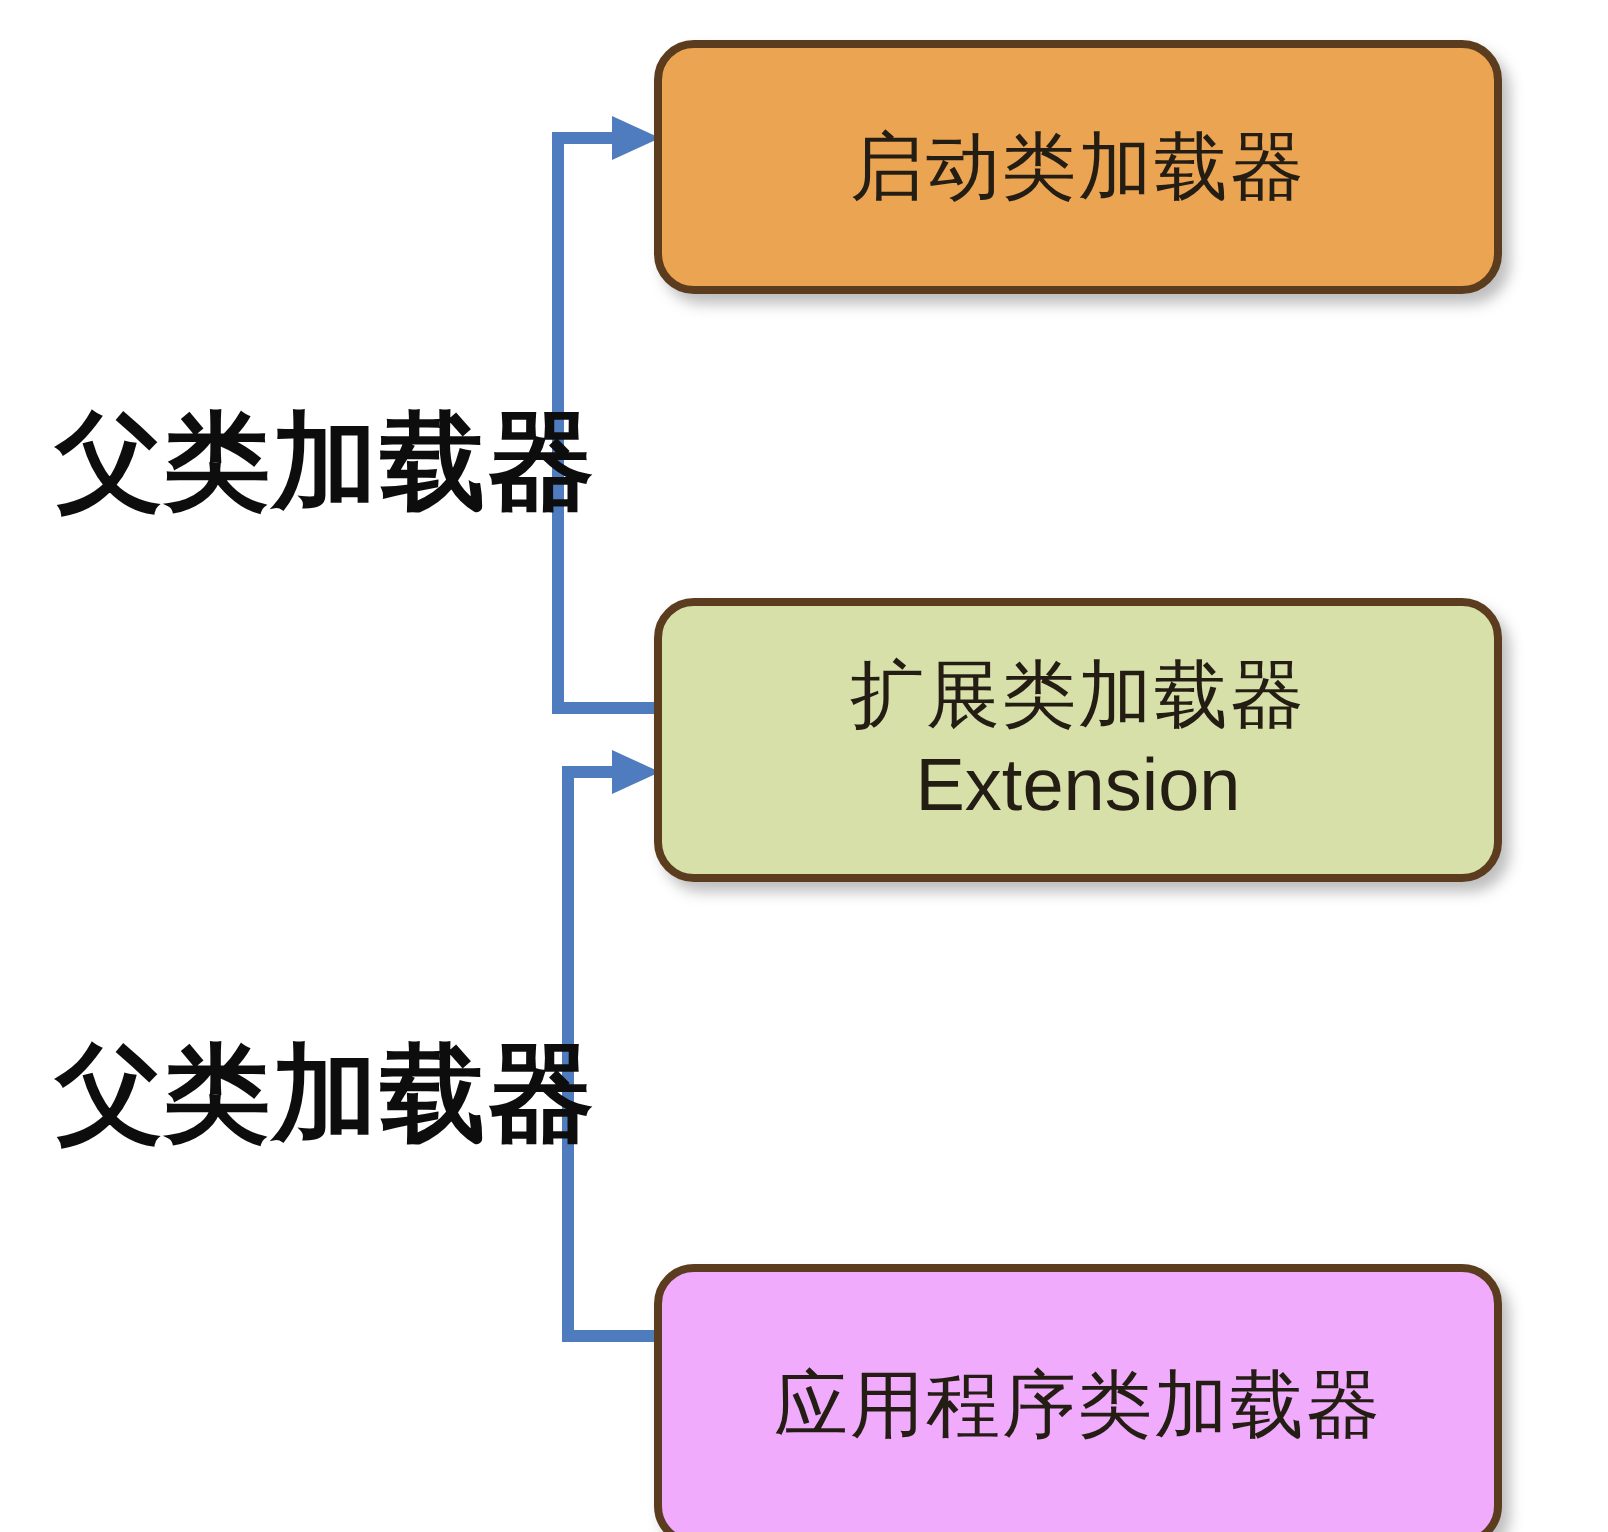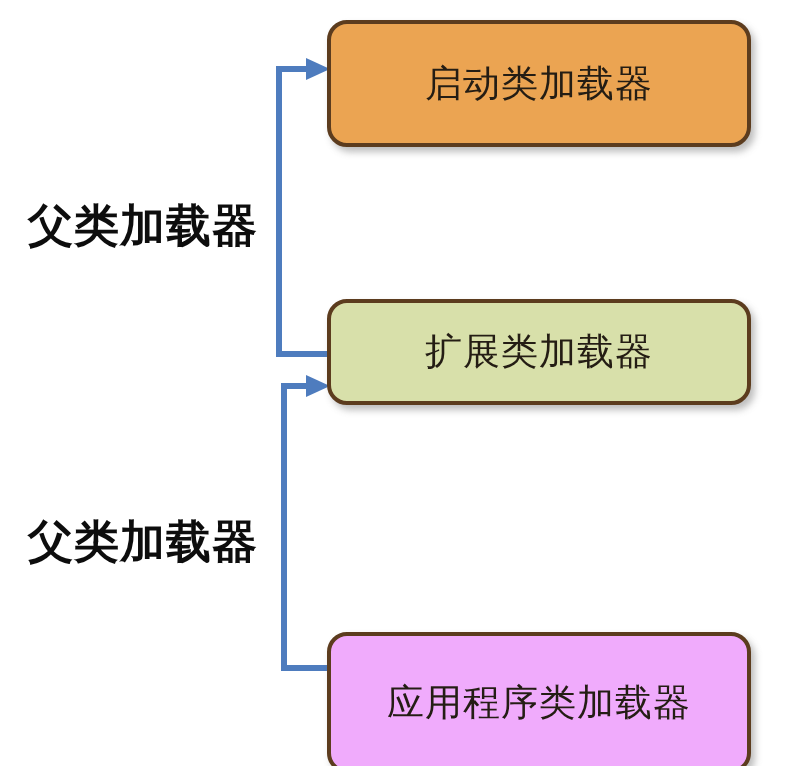--- a/index.html
+++ b/index.html
@@ -50,27 +50,27 @@
     align-items: center;
     justify-content: center;
     text-align: center;
     color: var(--node-text);
     font-size: 37px;
     line-height: 1.22;
   }
   .node .title-zh { letter-spacing: 1px; }
   .node .title-en { }
   .node-bootstrap   { top: 20px;  height: 127px; }
-  .node-extension   { top: 299px; height: 106px; }
+  .node-extension   { top: 299px; height: 142px; }
   .node-application { top: 588px; height: 141px; }
   .side-label {
     position: absolute;
     left: 28px;
     color: var(--label-text);
-    font-size: 45px;
+    font-size: 53px;
     font-weight: 800;
     letter-spacing: 1px;
     white-space: nowrap;
   }
   .side-label-1 { top: 196px; }
   .side-label-2 { top: 512px; }
 </style>
 </head>
 <body>
 
@@ -88,19 +88,20 @@
   <div class="side-label side-label-1">父类加载器</div>
 
   <div class="side-label side-label-2">父类加载器</div>
 
   <div class="node node-bootstrap" style="background-color: rgb(235, 164, 82);">
     <div class="title-zh">启动类加载器</div>
   </div>
 
   <div class="node node-extension" style="background-color: rgb(216, 224, 170);">
     <div class="title-zh">扩展类加载器</div>
+    <div class="title-en">Extension</div>
   </div>
 
   <div class="node node-application" style="background-color: #f0abfc; margin-top: 44px;">
     <div class="title-zh">应用程序类加载器</div>
   </div>
 
 </div>
 
 </body></html>

